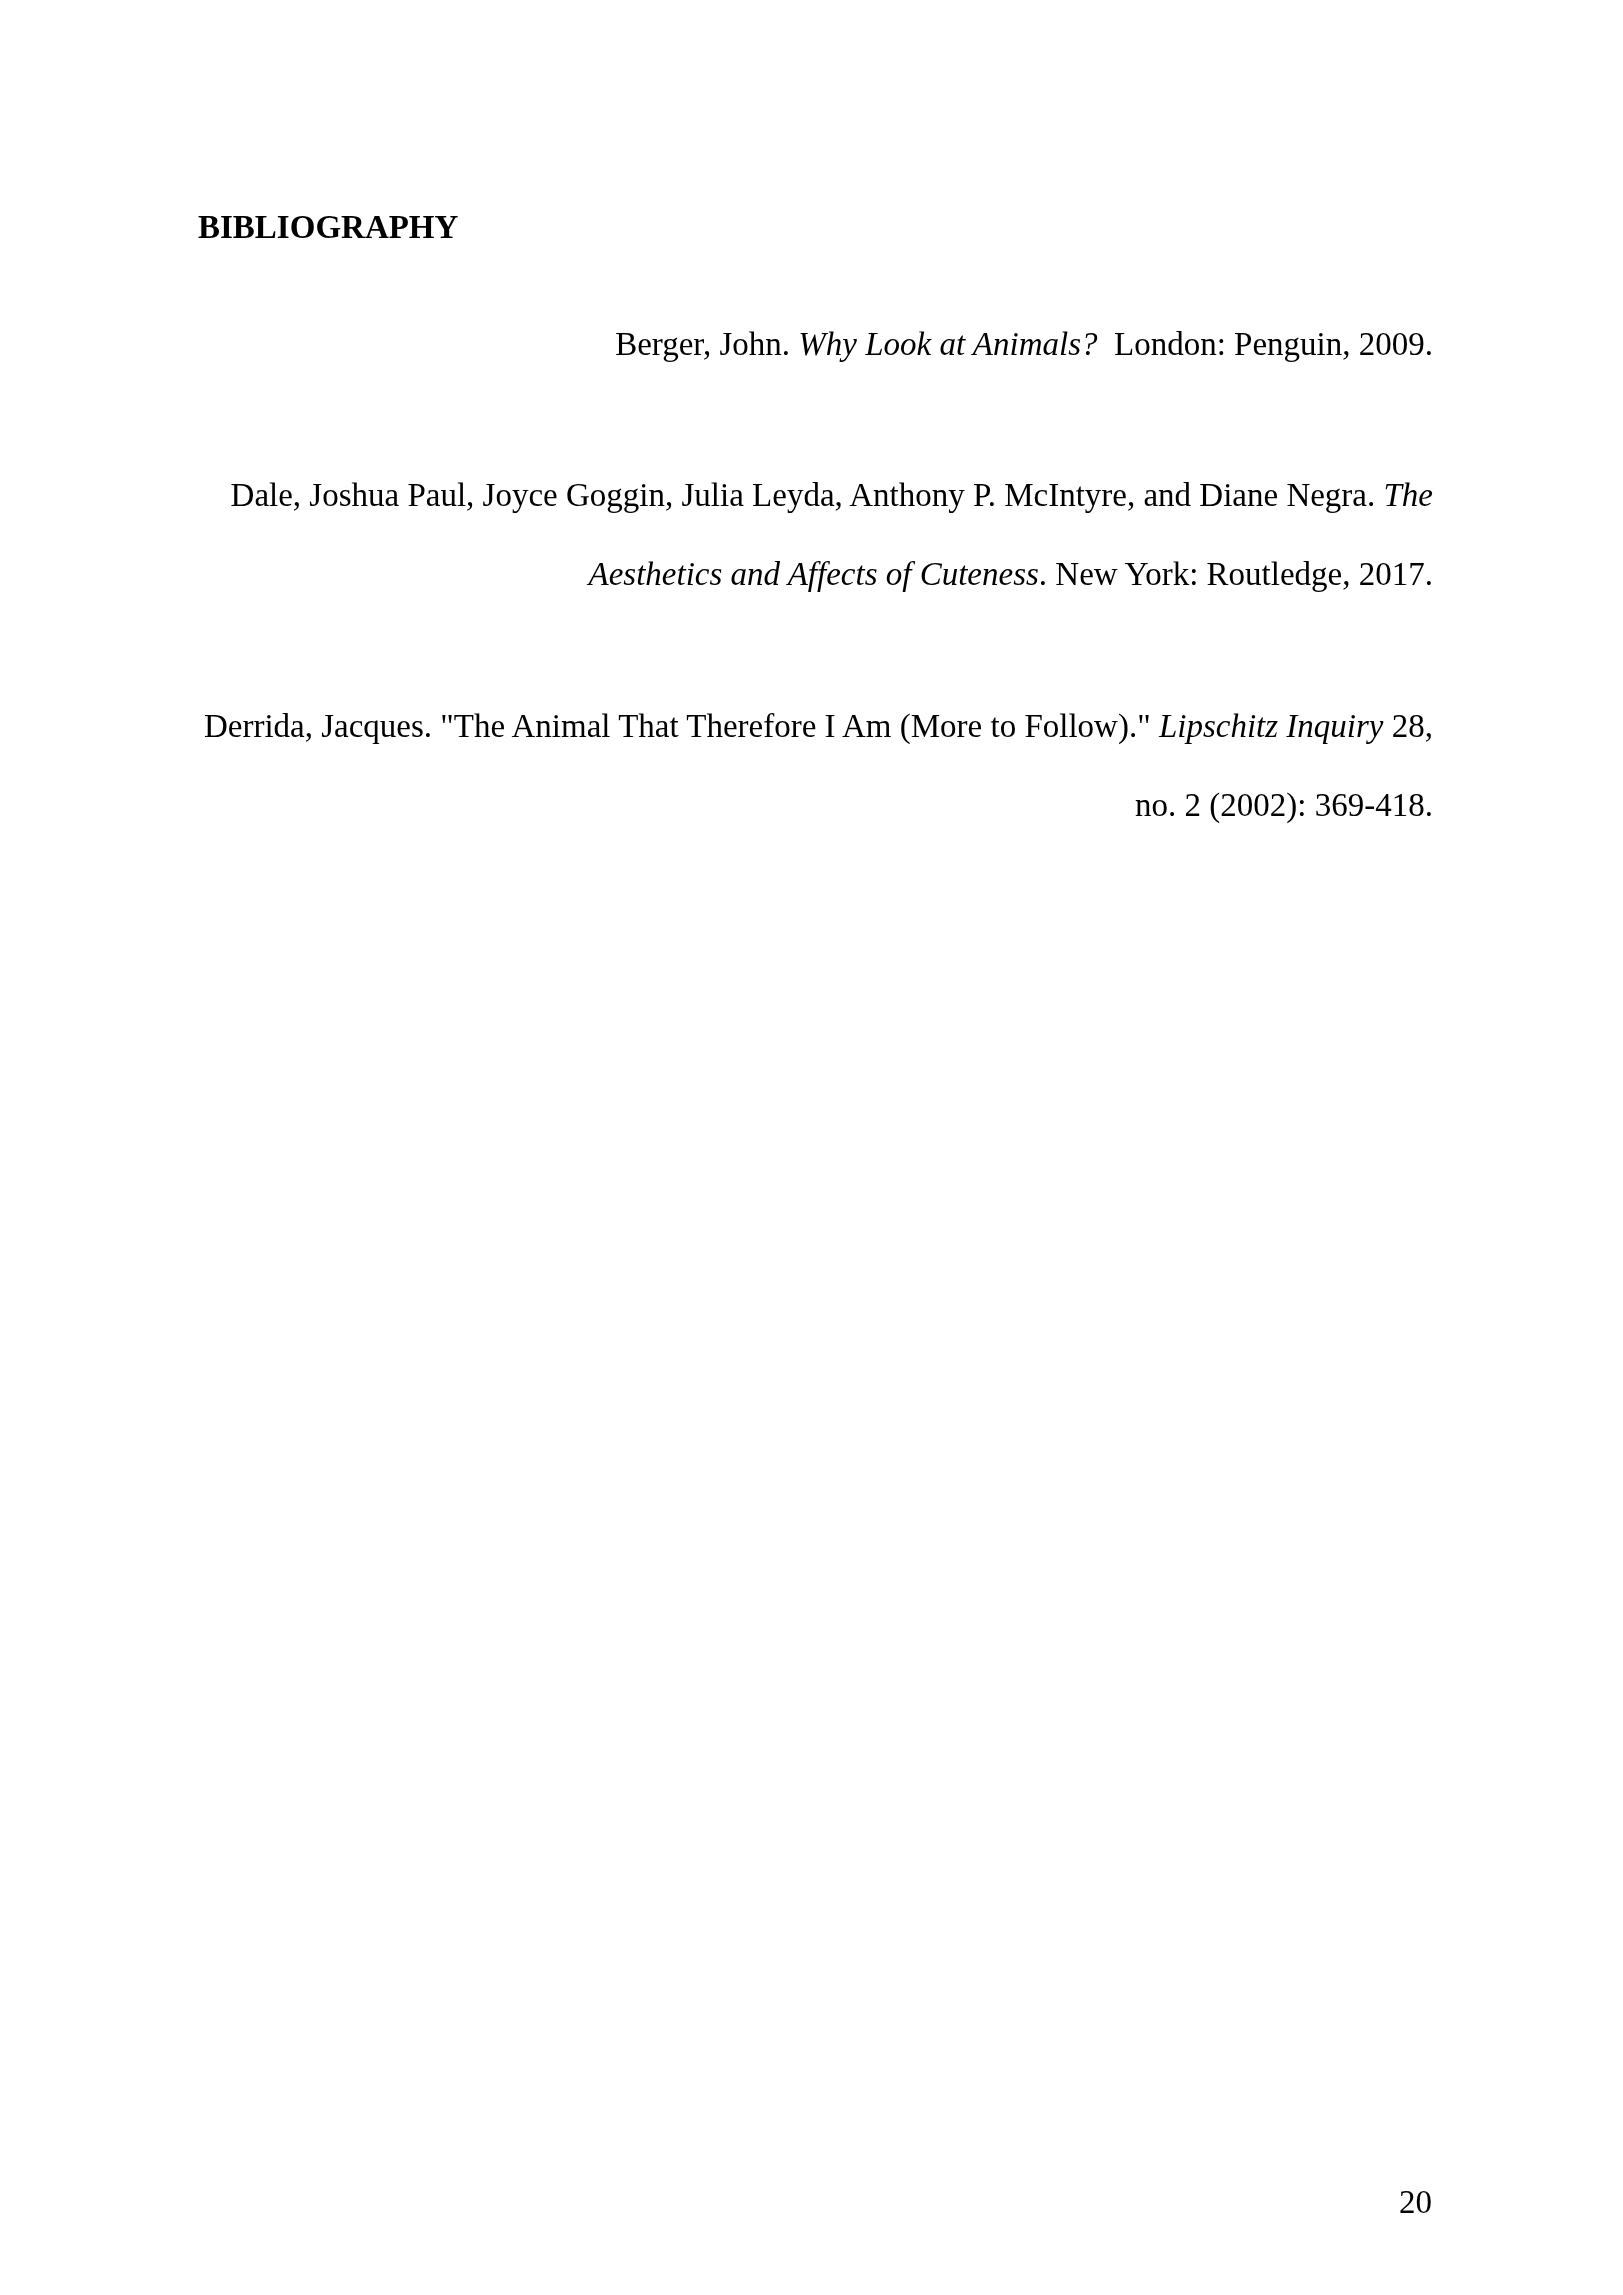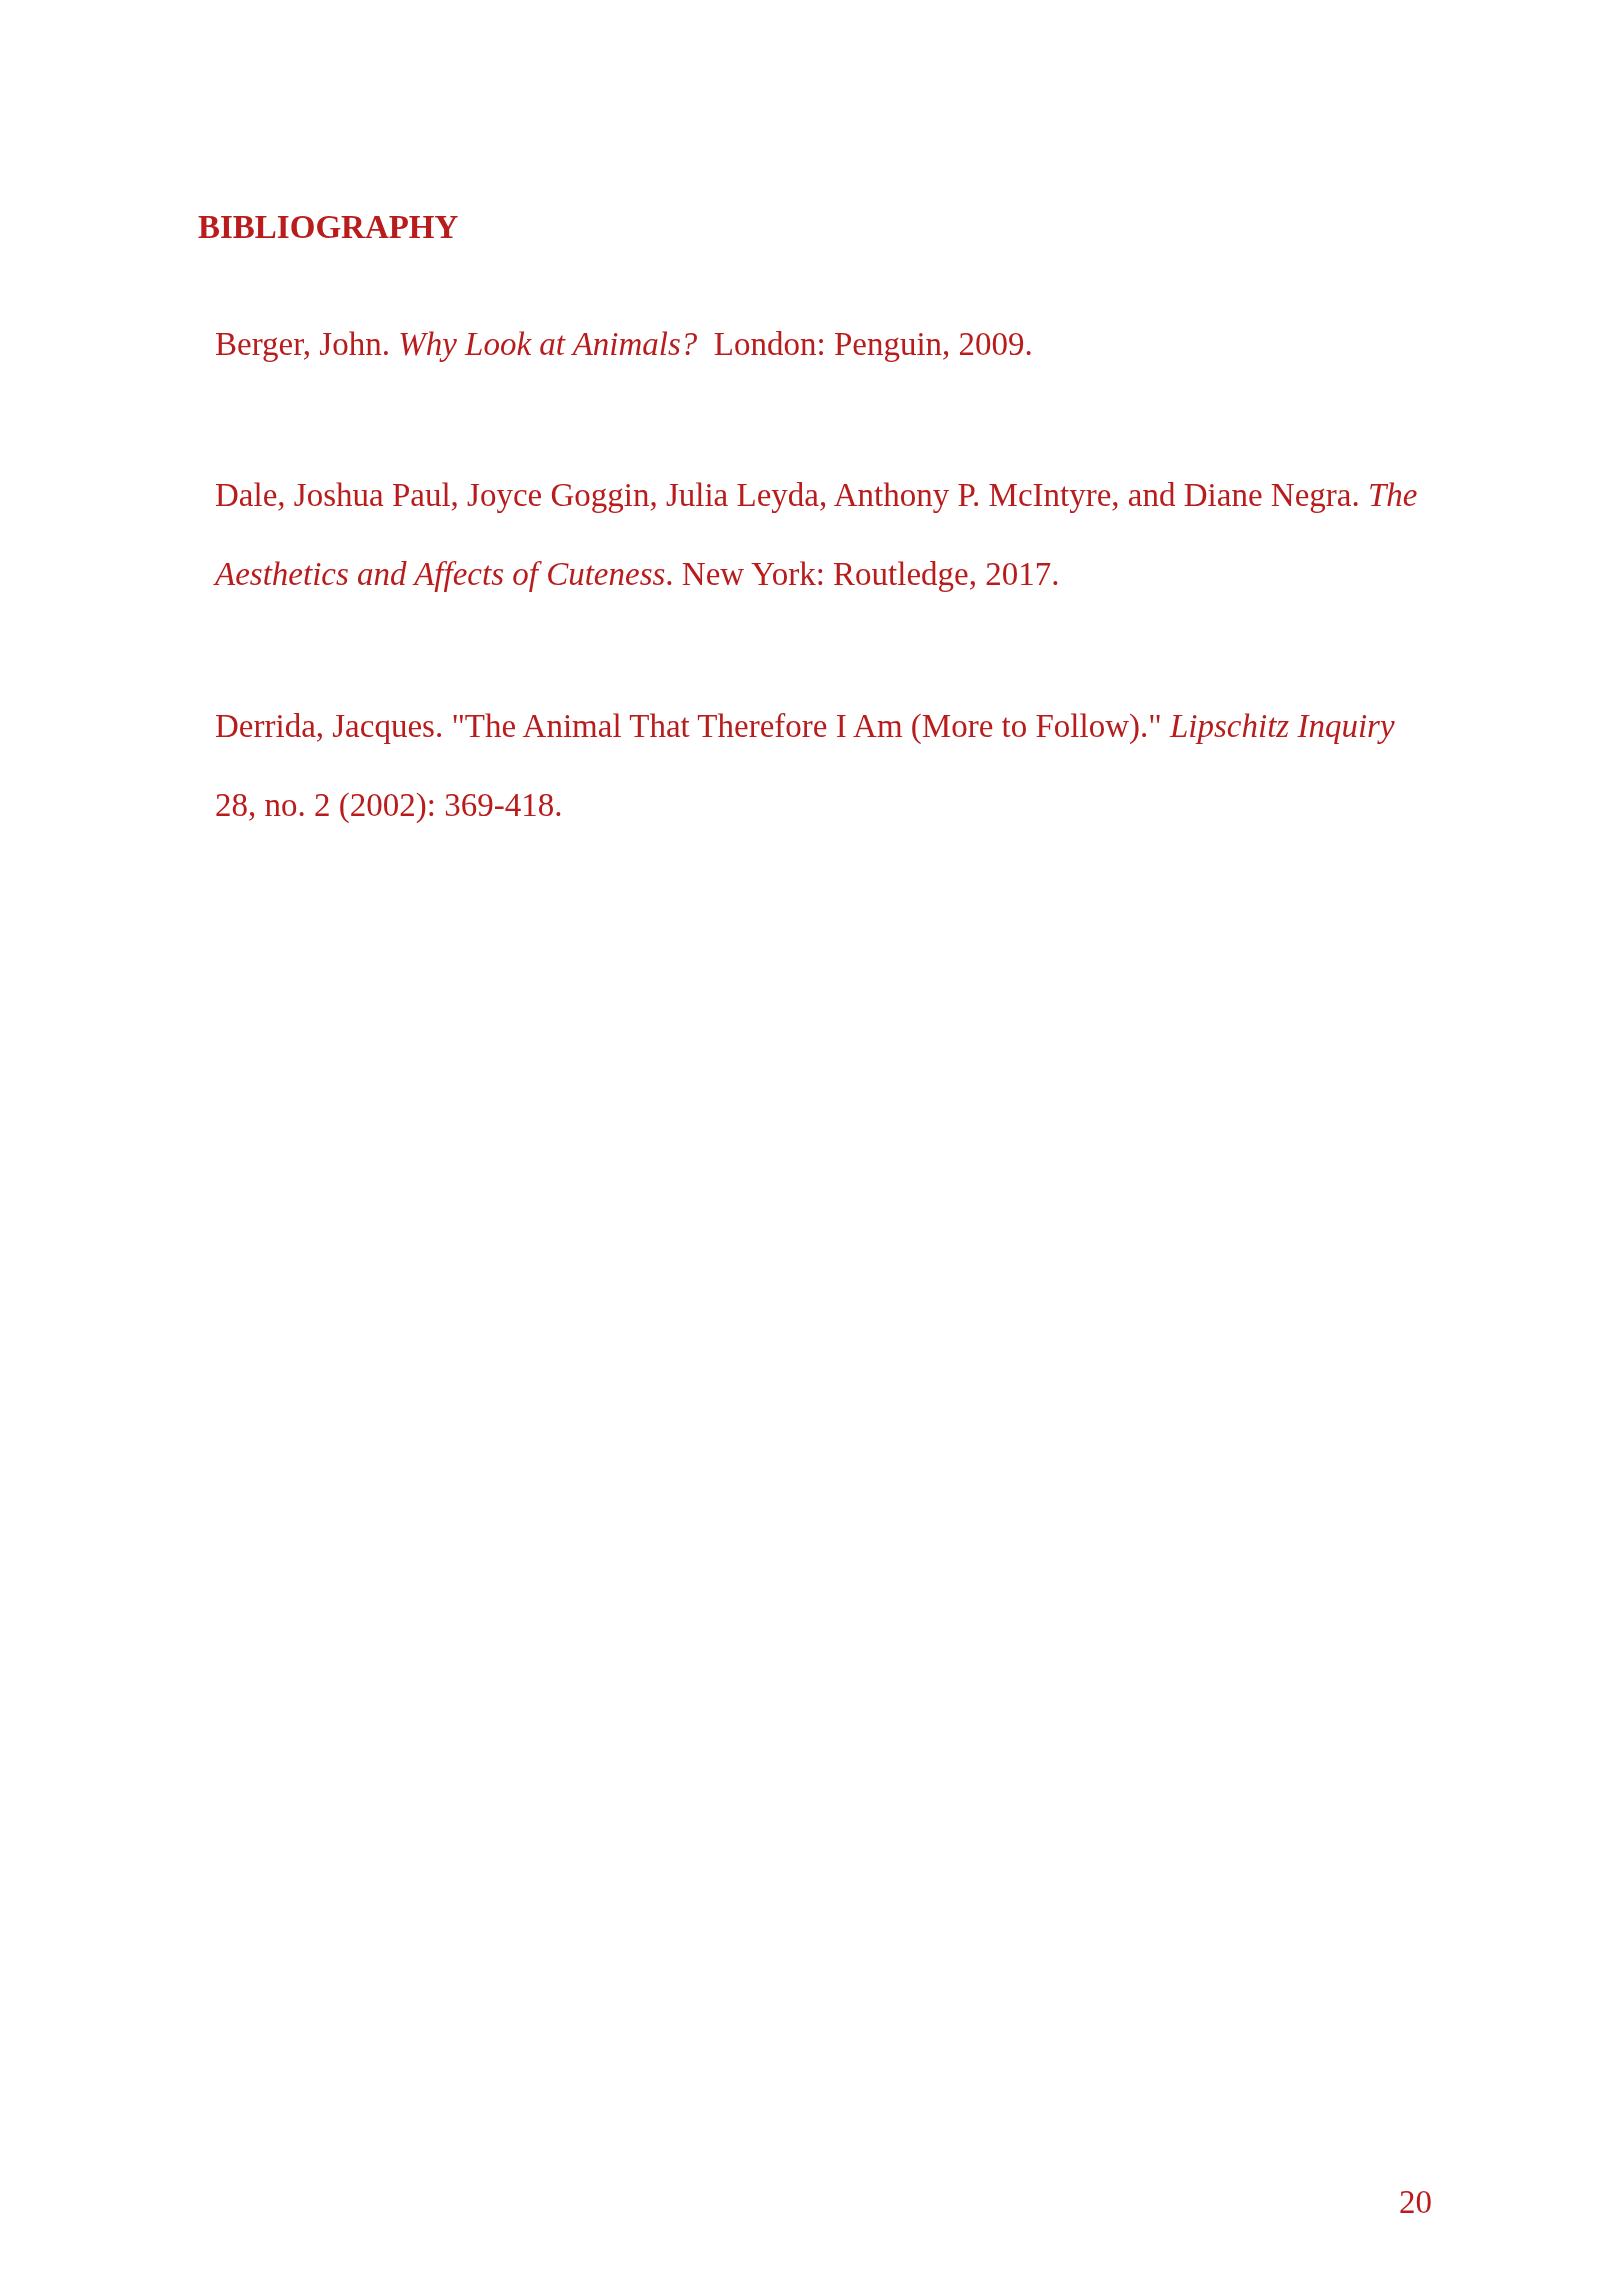--- a/index.html
+++ b/index.html
@@ -5,37 +5,37 @@
   html, body {
     margin: 0;
     padding: 0;
     background: #ffffff;
   }
   .page {
     position: relative;
     width: 1623px;
     height: 2295px;
     background: #ffffff;
-    color: #b91c1c;
+    color: #000000;
     font-family: "Liberation Serif", serif;
     font-size: 33px;
     box-sizing: border-box;
     padding: 209px 190px 0 198px;
   }
   .heading {
     font-size: 33px;
     font-weight: bold;
     margin: 0 0 58px 0;
     line-height: 1.15;
   }
   .entries p.entry {
-    margin: 0 0 72px 17px;
+    margin: 0 0 72px 0;
     line-height: 2.4;
     white-space: pre-wrap;
-    text-align: left;
+    text-align: right;
   }
   .entries p.entry:last-child {
     margin-bottom: 0;
   }
   em {
     font-style: italic;
   }
   .page-number {
     position: absolute;
     right: 191px;

